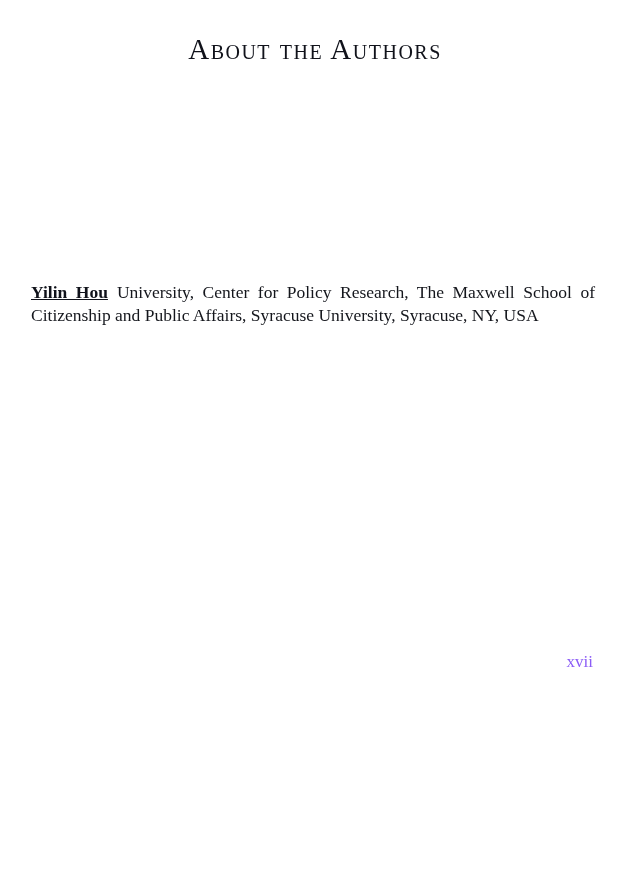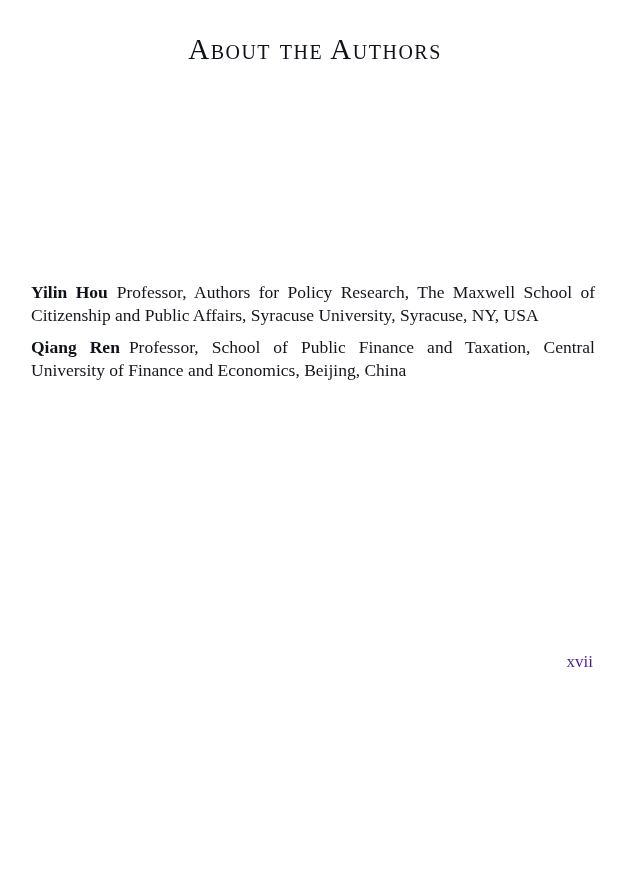--- a/index.html
+++ b/index.html
@@ -39,45 +39,43 @@
     font-size: 17.5px;
     line-height: 23px;
     text-align: justify;
     margin: 0 0 9px 0;
     color: #14161c;
   }
   .author-name {
     font-weight: 700;
     margin-right: 9px;
     color: #10121a;
+    text-decoration: underline;
   }
   .page-number {
     position: absolute;
     right: 37px;
     bottom: 22px;
     font-size: 17px;
-    color: #4c1d95;
+    color: #8b5cf6;
   }
 </style>
 </head>
 <body>
 
 <div class="page">
 
   <h1 class="page-title">About the Authors</h1>
 
   <div class="authors">
 
     <p class="author-entry">
-      <span class="author-name">Yilin Hou</span><span>Professor, Authors for Policy Research, The Maxwell School of Citizenship and Public Affairs, Syracuse University, Syracuse, NY, USA</span>
+      <span class="author-name">Yilin Hou</span><span>University, Center for Policy Research, The Maxwell School of Citizenship and Public Affairs, Syracuse University, Syracuse, NY, USA</span>
     </p>
 
 
-    <p class="author-entry">
-      <span class="author-name">Qiang Ren</span><span>Professor, School of Public Finance and Taxation, Central University of Finance and Economics, Beijing, China</span>
-    </p>
 
 
   </div>
 
   <div class="page-number">xvii</div>
 
 </div>
 
 </body></html>

